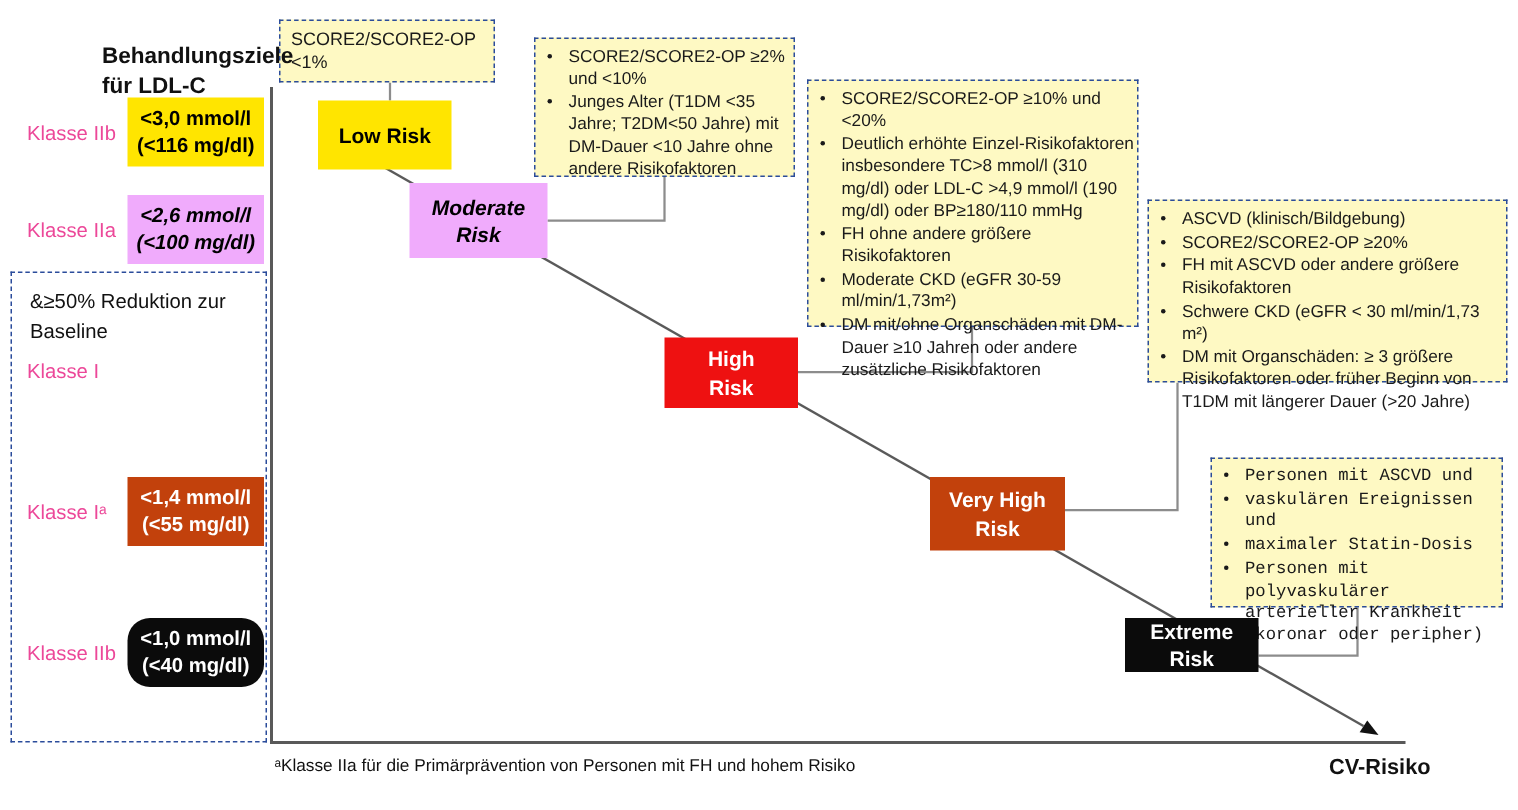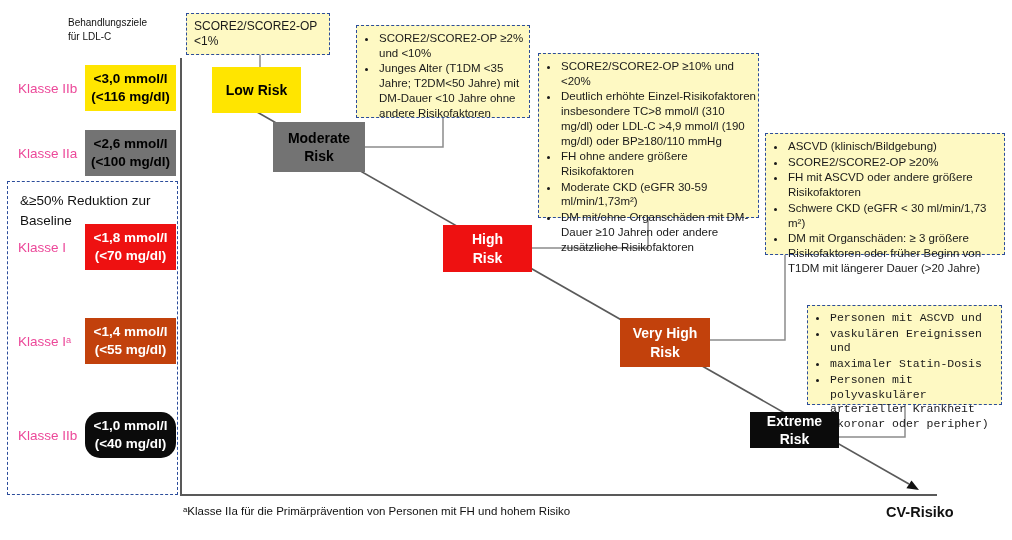--- a/index.html
+++ b/index.html
@@ -16,22 +16,22 @@
     overflow: hidden;
   }
   .abs { position: absolute; }
   svg.lines {
     position: absolute;
     left: 0; top: 0;
     width: 1012px; height: 540px;
     z-index: 1;
   }
   .hdr {
-    left: 68px; top: 16px; width: 175px;
-    font-size: 10px; font-weight: normal;
+    left: 68px; top: 28px; width: 175px;
+    font-size: 15px; font-weight: bold;
     line-height: 1.35; white-space: pre-line;
     z-index: 3;
   }
   .klabel {
     left: 18px; width: 66px; height: 46px;
     display: flex; align-items: center;
     font-size: 13.5px; color: #ec4899;
     z-index: 3;
   }
   .vbox {
@@ -42,21 +42,21 @@
     line-height: 1.35; text-align: center;
     z-index: 3;
   }
   .risk {
     display: flex; align-items: center; justify-content: center;
     text-align: center; font-size: 14px; font-weight: bold;
     line-height: 1.3; white-space: pre-line;
     z-index: 3;
   }
   .bg-yellow  { background: #FFE500; color: #000000; }
-  .bg-orange  { background: #737373; color: #000000; }
+  .bg-orange  { background: #f0abfc; color: #000000; font-style: italic; }
   .bg-red     { background: #EE1111; color: #ffffff; }
   .bg-darkred { background: #c2410c; color: #ffffff; }
   .bg-black   { background: #0B0B0B; color: #ffffff; }
   .crit {
     border: 1.5px dashed #2B4C9B;
     background: #fef9c3;
     font-size: 11.5px; color: #1a1a1a;
     line-height: 1.28;
     z-index: 2;
   }
@@ -114,24 +114,20 @@
   <div class="abs klabel" style="top:412px;">Klasse IIb</div>
 
   <div class="abs vbox bg-yellow" style="top:65px;">
     <span>&lt;3,0 mmol/l</span>
     <span>(&lt;116 mg/dl)</span>
   </div>
   <div class="abs vbox bg-orange" style="top:130px;">
     <span>&lt;2,6 mmol/l</span>
     <span>(&lt;100 mg/dl)</span>
   </div>
-  <div class="abs vbox bg-red" style="top:224px;">
-    <span>&lt;1,8 mmol/l</span>
-    <span>(&lt;70 mg/dl)</span>
-  </div>
   <div class="abs vbox bg-darkred" style="top:318px;">
     <span>&lt;1,4 mmol/l</span>
     <span>(&lt;55 mg/dl)</span>
   </div>
   <div class="abs vbox bg-black" style="top:412px;border-radius:15px;">
     <span>&lt;1,0 mmol/l</span>
     <span>(&lt;40 mg/dl)</span>
   </div>
 
   <div class="abs reduction">

